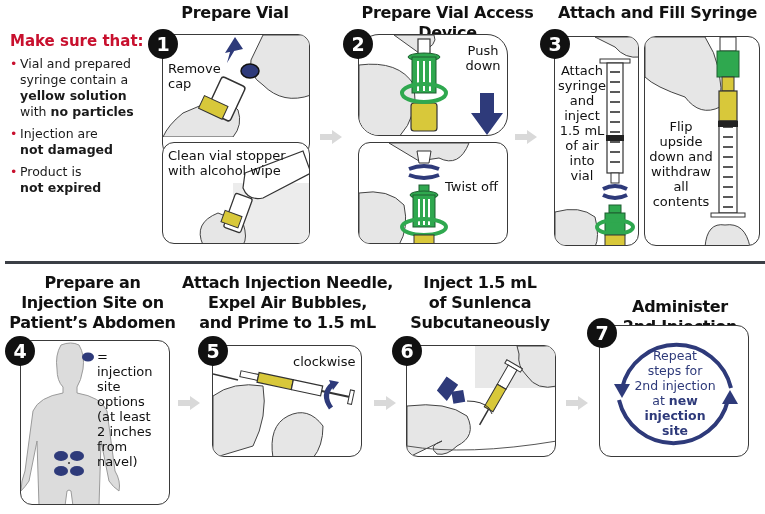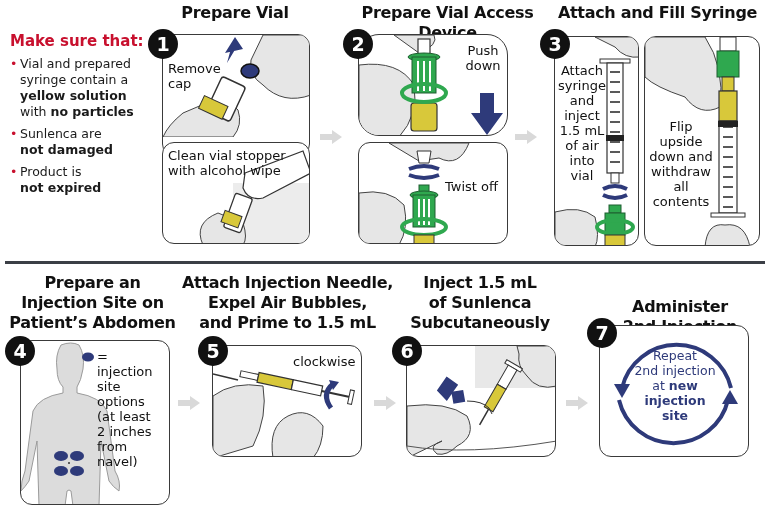--- a/index.html
+++ b/index.html
@@ -25,21 +25,21 @@
 
 <div class="abs" style="left:10px; top:32px; width:140px;">
   <div class="mst-head">Make sure that:</div>
   <div class="bullets" style="margin-top:6px;">
     <div class="bullet">
       <span class="dot">•</span>
       <span>Vial and prepared syringe contain a </span><b>yellow solution</b><span> with </span><b>no particles</b>
     </div>
     <div class="bullet">
       <span class="dot">•</span>
-      <span>Sunlenca are </span><br><b>not damaged</b>
+      <span>Injection are </span><br><b>not damaged</b>
     </div>
     <div class="bullet">
       <span class="dot">•</span>
       <span>Product is </span><br><b>not expired</b>
     </div>
   </div>
 </div>
 
 <div class="title" style="left:165px; top:3px; width:140px;">Prepare Vial</div>
 <div class="badge" style="left:148px; top:29px;">1</div>
@@ -249,18 +249,19 @@
 <div class="badge" style="left:587px; top:318px;">7</div>
 <div class="panel" style="left:599px; top:325px; width:150px; height:132px;">
   <svg width="150" height="136">
     <path d="M22 62 A56 56 0 0 1 131 62" fill="none" stroke="#2e3a7a" stroke-width="4"></path>
     <path d="M14 58 L22 72 L30 58 Z" fill="#2e3a7a"></path>
     <path d="M128 74 A56 56 0 0 1 19 74" fill="none" stroke="#2e3a7a" stroke-width="4"></path>
     <path d="M122 78 L130 64 L138 78 Z" fill="#2e3a7a"></path>
   </svg>
   <div class="ptext" style="left:10px; top:22px; width:130px; text-align:center; color:#2e3a7a; font-size:12.5px; line-height:15px;">
     <div>Repeat</div>
+    <div>steps for</div>
     <div>2nd injection</div>
     <div><span>at </span><b>new</b></div>
     <div><b>injection</b></div>
     <div><b>site</b></div>
   </div>
 </div>
 
 </body></html>

